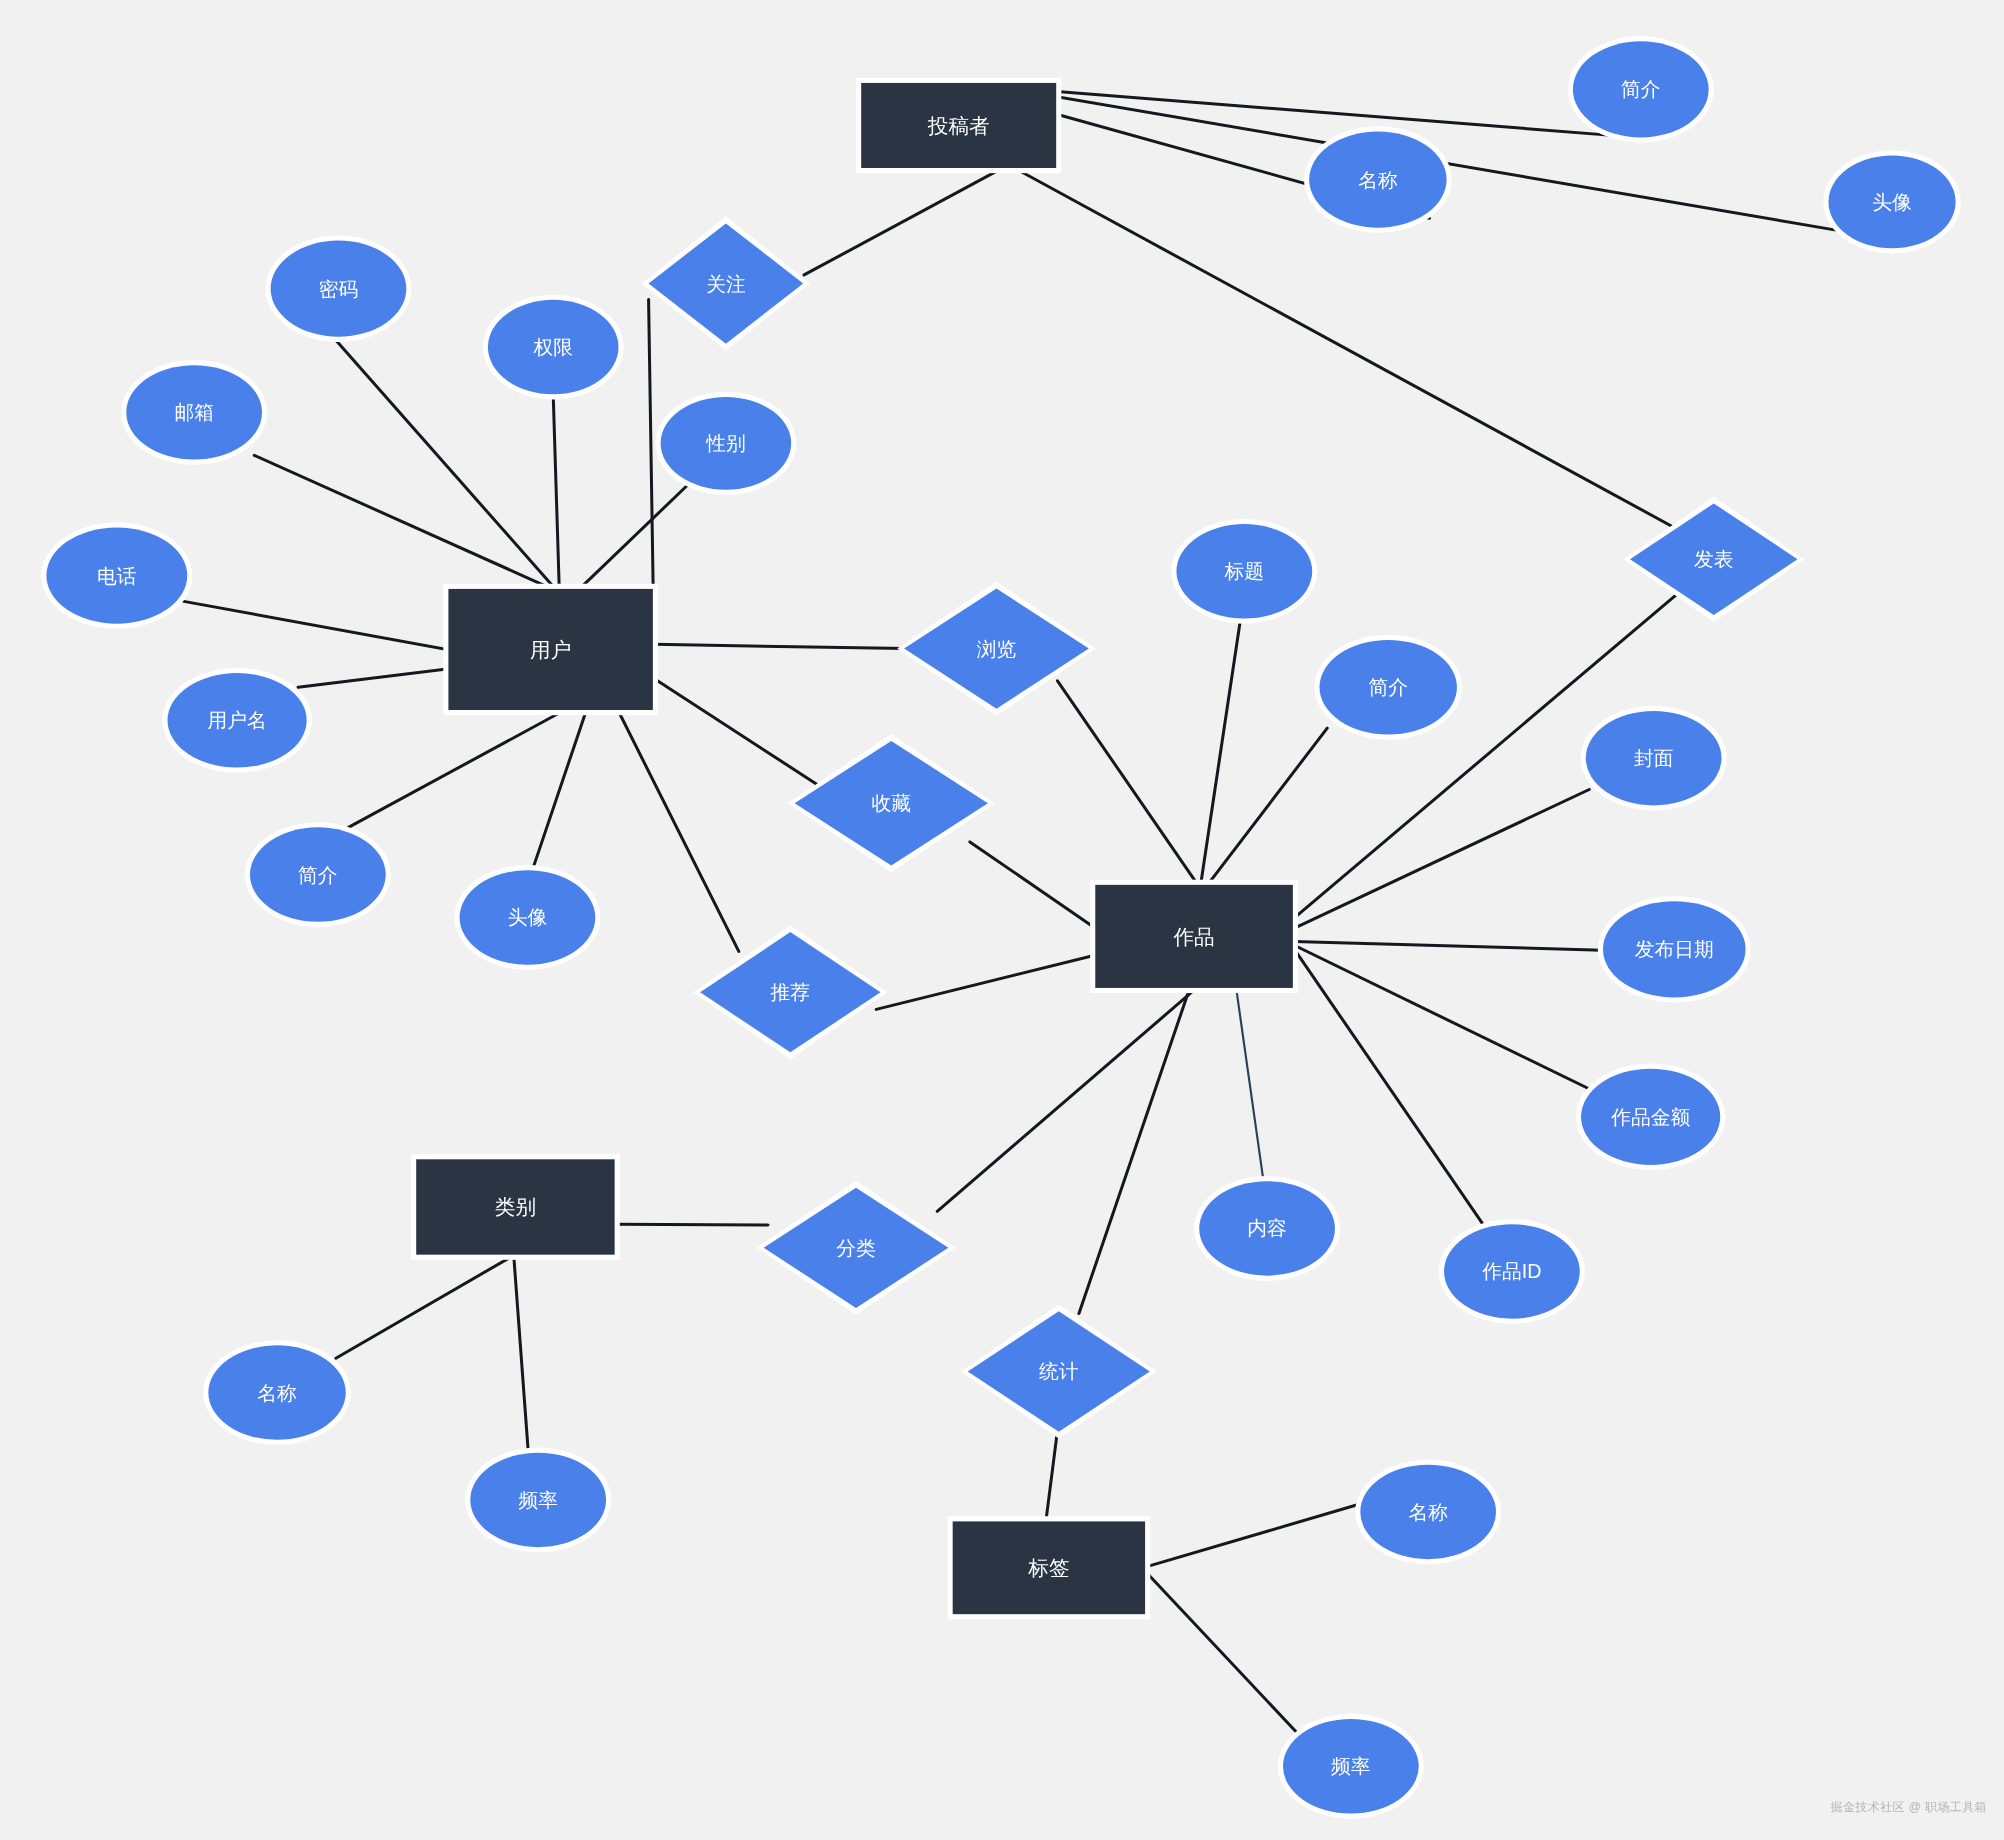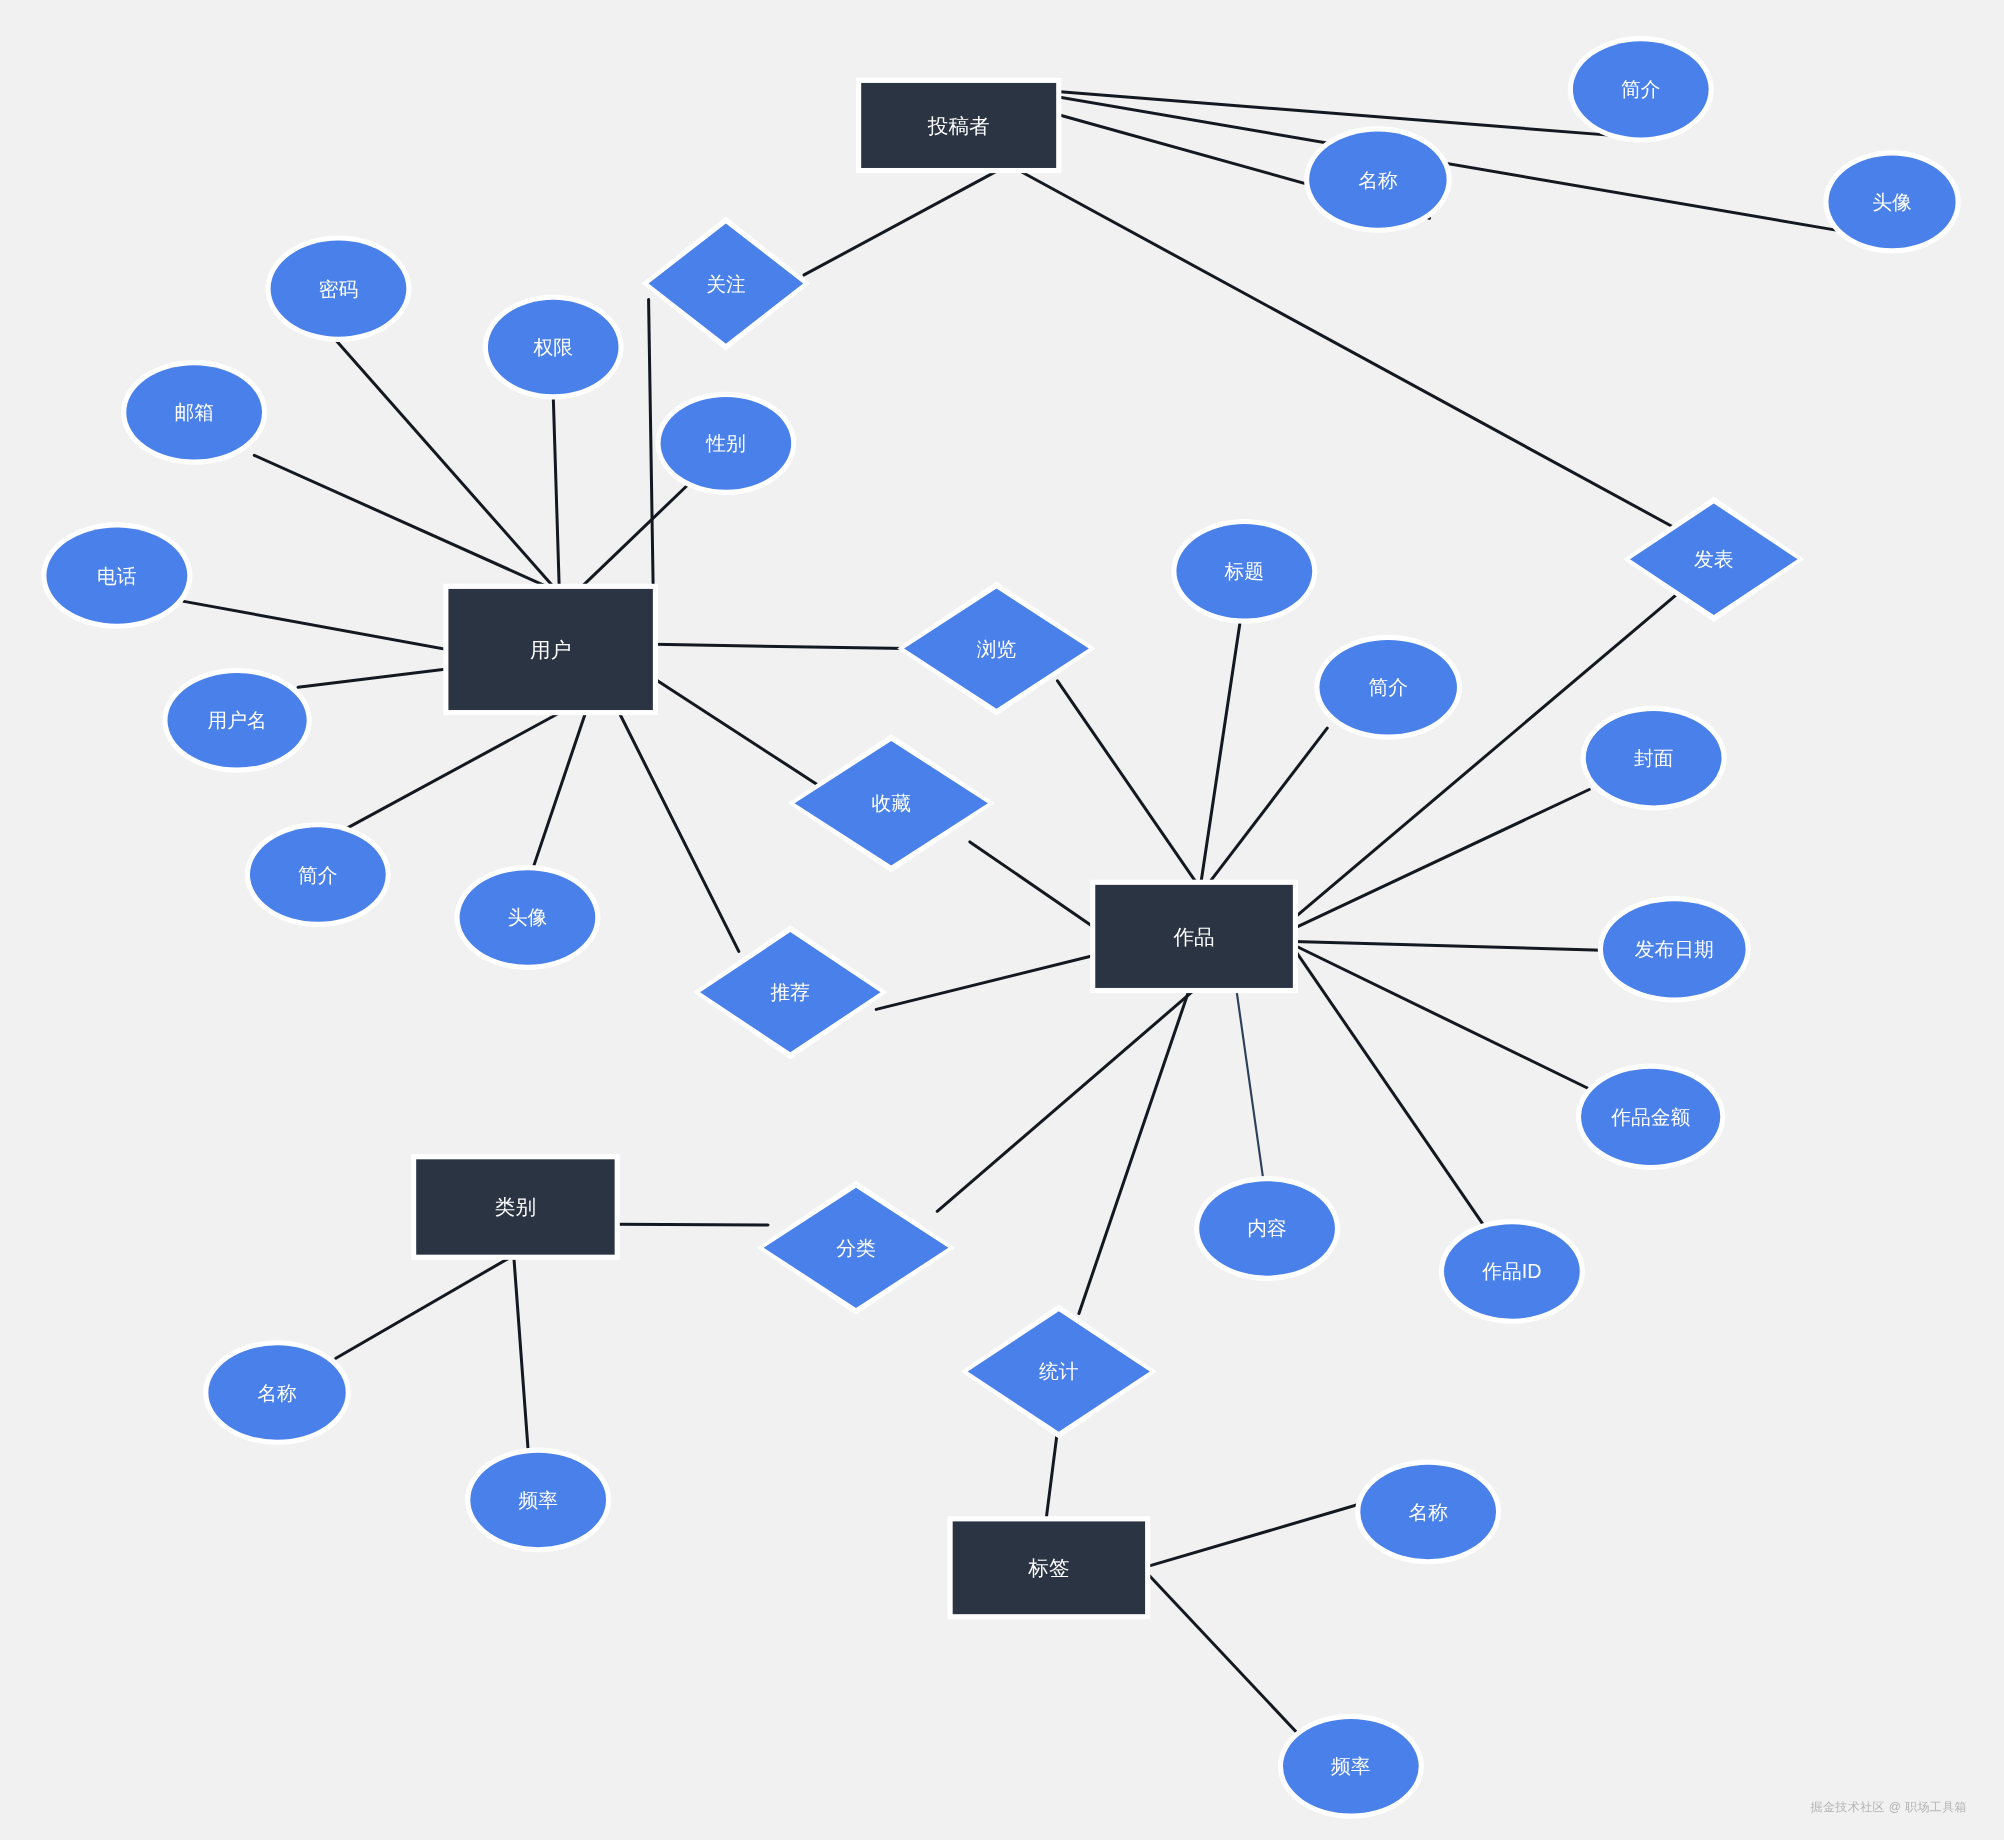--- a/index.html
+++ b/index.html
@@ -51,21 +51,21 @@
     fill: #ffffff;
     font-family: "Liberation Sans", "DejaVu Sans", sans-serif;
     font-size: 46px;
     text-anchor: middle;
     dominant-baseline: central;
     pointer-events: none;
   }
   .entity-label { font-size: 48px; }
   .watermark {
     position: absolute;
-    right: 38px;
+    right: 18px;
     bottom: 25px;
     color: #b4b4b4;
     font-size: 12px;
     letter-spacing: 0.4px;
     font-family: "Liberation Sans", "DejaVu Sans", sans-serif;
     white-space: nowrap;
     user-select: none;
   }
 </style>
 </head>

